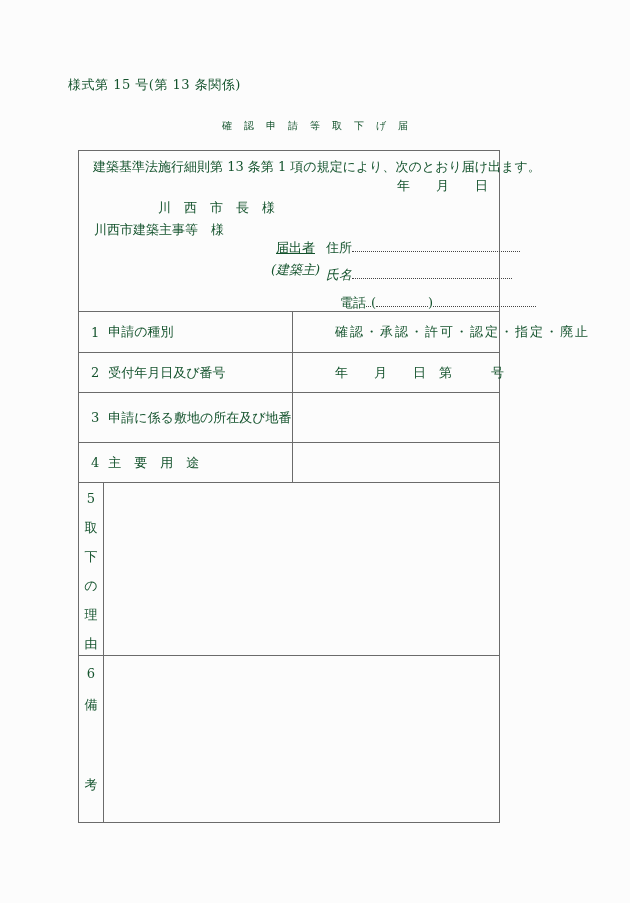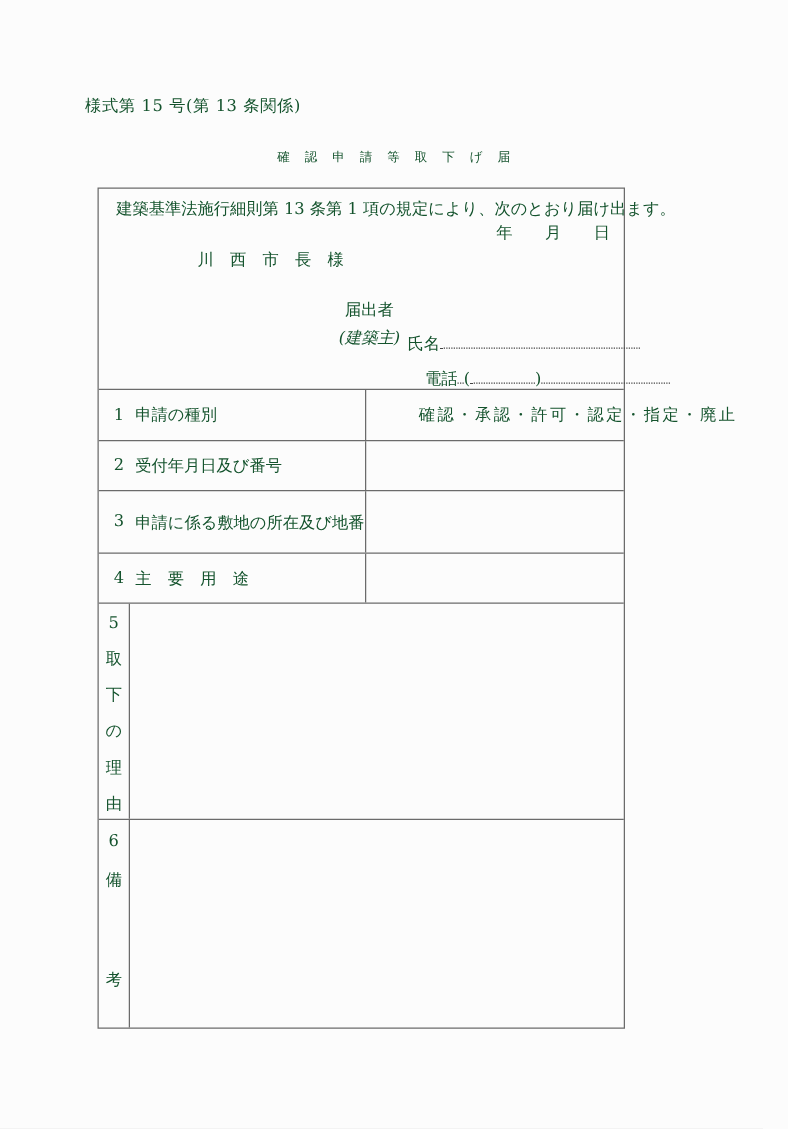--- a/index.html
+++ b/index.html
@@ -25,25 +25,25 @@
     position:absolute; left:78px; top:150px; width:422px;
     border:1px solid #6b6b6b;
     background:transparent;
   }
   
   .hbox { position:relative; height:160px; }
   .intro   { position:absolute; top:7px;  left:14px; white-space:nowrap; }
   .dateline{ position:absolute; top:26px; right:11px; white-space:nowrap;text-align:center; }
   .addr1   { position:absolute; top:48px; left:34px; white-space:nowrap;margin-left:45px; }
   .addr2   { position:absolute; top:70px; left:15px; white-space:nowrap; }
-  .app-label    { position:absolute; top:88px;  left:197px; }
+  .app-label    { position:absolute; top:88px;  left:197px;text-decoration:underline; }
   .app-sublabel { position:absolute; top:110px; left:192px;font-style:italic; }
   .f-line { position:absolute; left:247px; white-space:nowrap; }
   .f-addr  { top:88px; }
-  .f-name  { top:115px; }
+  .f-name  { top:115px;font-style:italic; }
   .f-phone { top:143px;margin-left:14px; }
   .dots {
     display:inline-block; height:13px;
     border-bottom:1px dotted #444;
     vertical-align:baseline;
   }
   .d-addr  { width:168px; }
   .d-name  { width:160px; }
   .d-ph-a  { width:5px; }
   .d-ph-b  { width:52px; }
@@ -88,24 +88,28 @@
   <div class="form-no">様式第 15 号(第 13 条関係)</div>
 
   <div class="doc-title">確認申請等取下げ届</div>
 
   <div class="form">
 
     <div class="hbox">
       <div class="intro">建築基準法施行細則第 13 条第 1 項の規定により、次のとおり届け出ます。</div>
       <div class="dateline">年　　月　　日</div>
       <div class="addr1">川　西　市　長　様</div>
+      <div class="addr2">川西市建築主事等　様</div>
 
       <div class="app-label">届出者</div>
       <div class="app-sublabel">(建築主)</div>
 
+      <div class="f-line f-addr">
+        <span>住所</span><span class="dots d-addr"></span>
+      </div>
       <div class="f-line f-name">
         <span>氏名</span><span class="dots d-name"></span>
       </div>
       <div class="f-line f-phone">
         <span>電話</span><span class="dots d-ph-a"></span><span>(</span><span class="dots d-ph-b"></span><span>)</span><span class="dots d-ph-c"></span>
       </div>
     </div>
 
     <div class="row r1">
       <div class="c1">
@@ -113,20 +117,21 @@
         <span>申請の種別</span>
       </div>
       <div class="c2">確認・承認・許可・認定・指定・廃止</div>
     </div>
 
     <div class="row r2">
       <div class="c1">
         <span>2</span>
         <span>受付年月日及び番号</span>
       </div>
+      <div class="c2">年　　月　　日　第　　　号</div>
     </div>
 
     <div class="row r3">
       <div class="c1">
         <span>3</span>
         <span>申請に係る敷地の所在及び地番</span>
       </div>
     </div>
 
     <div class="row r4">

